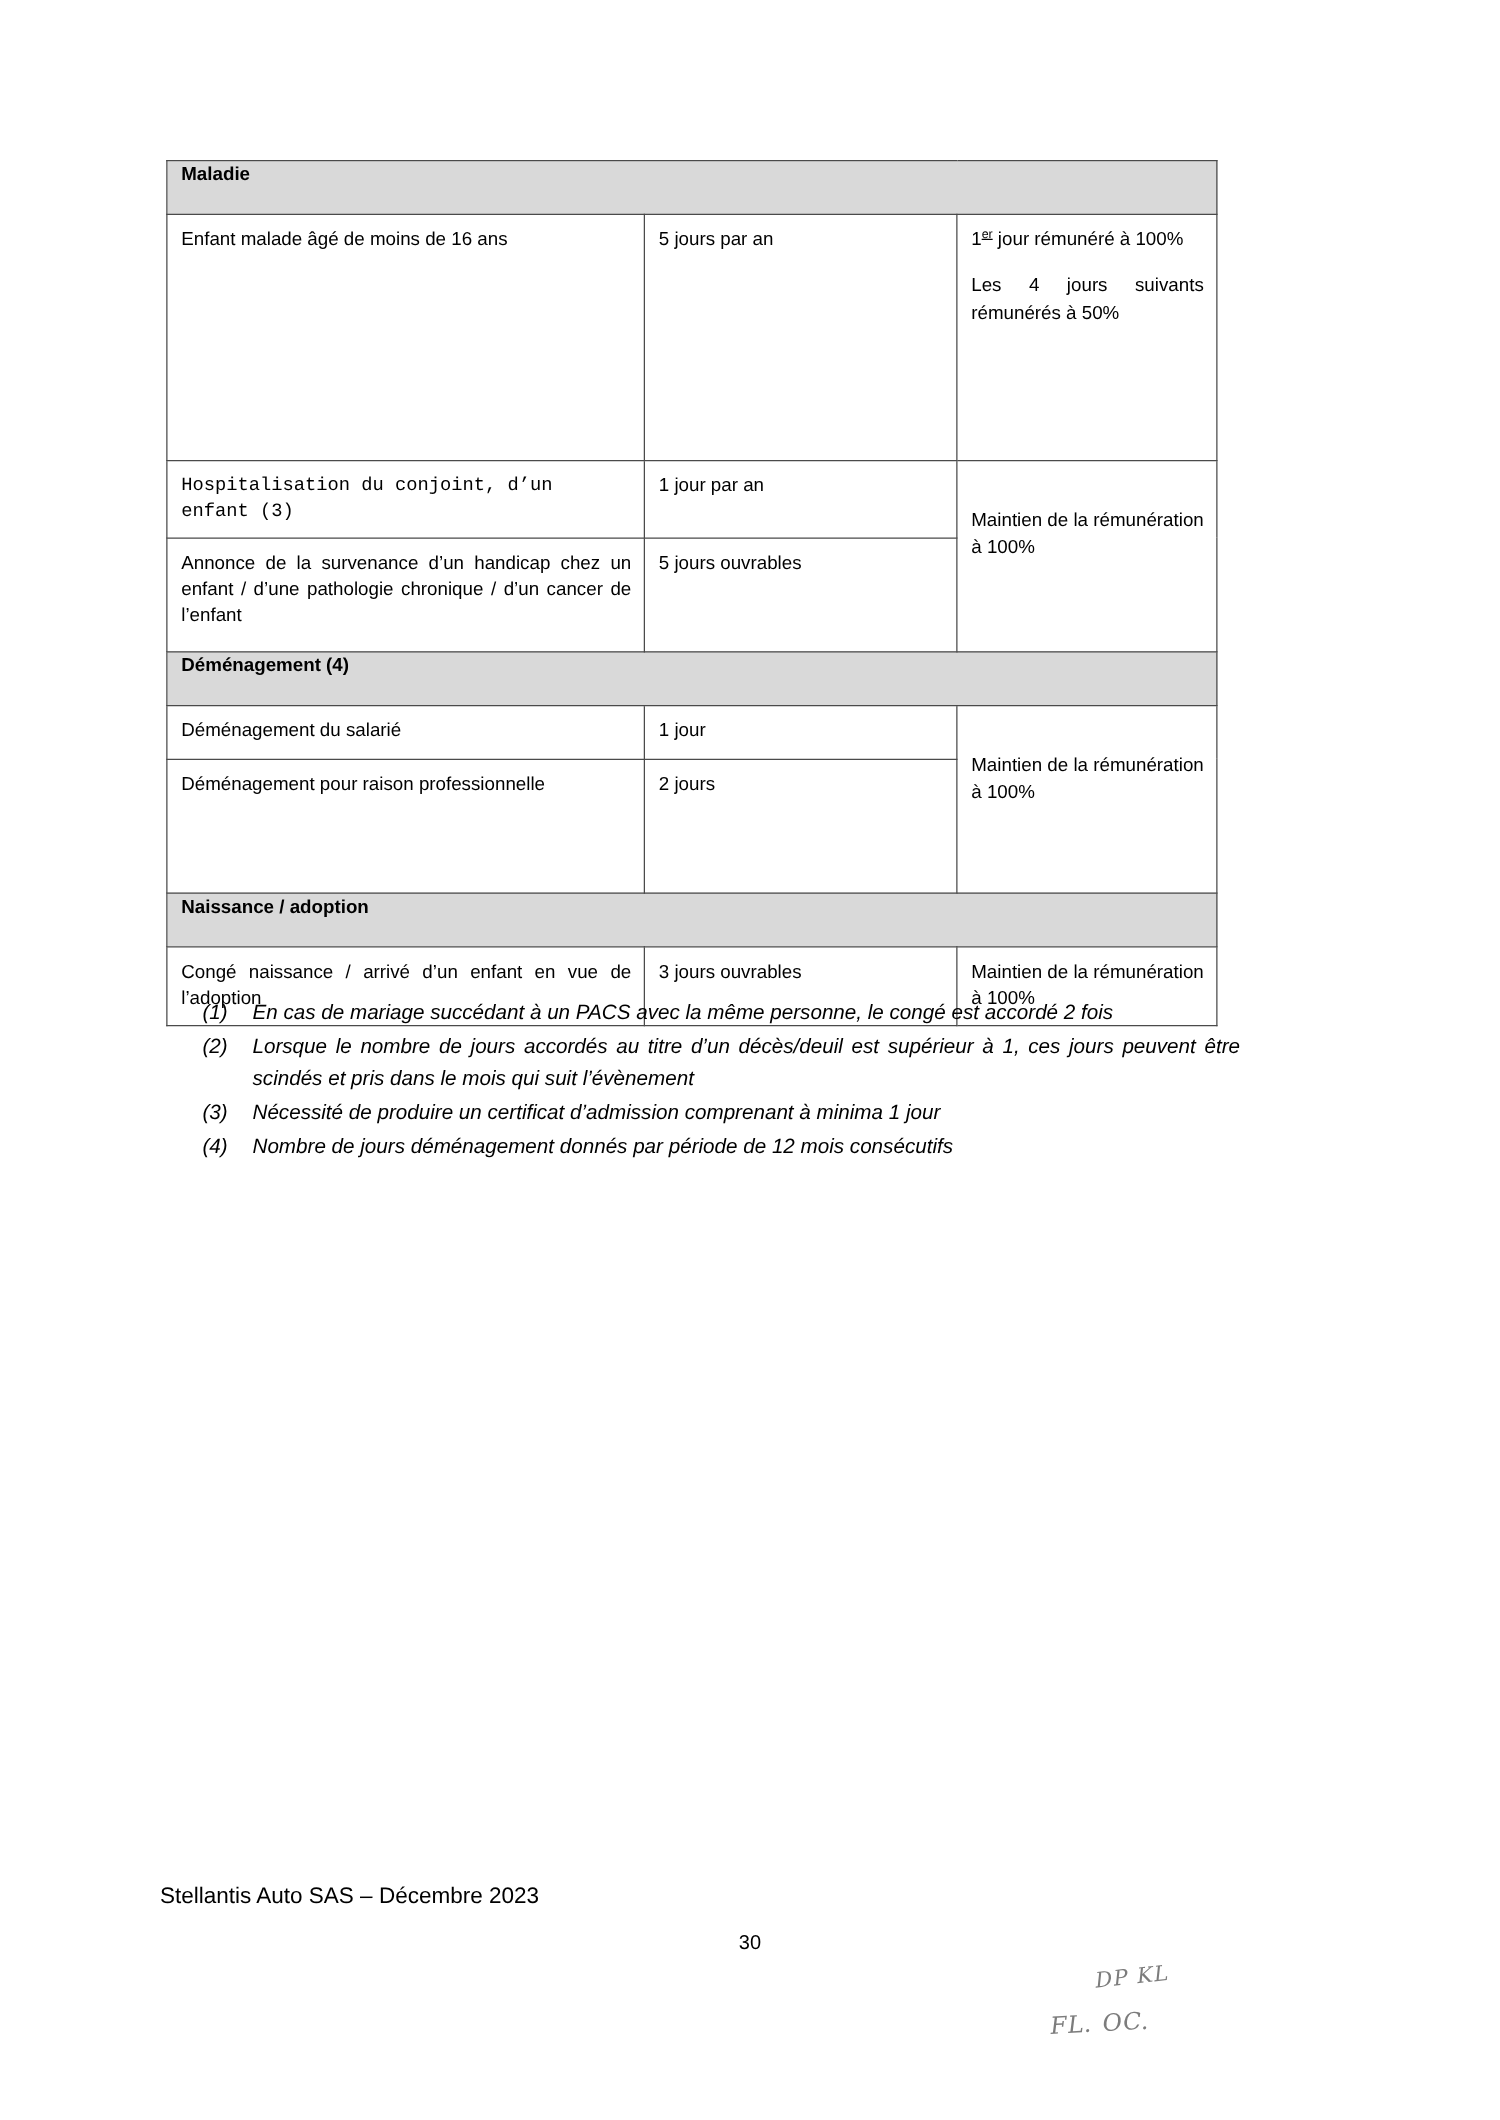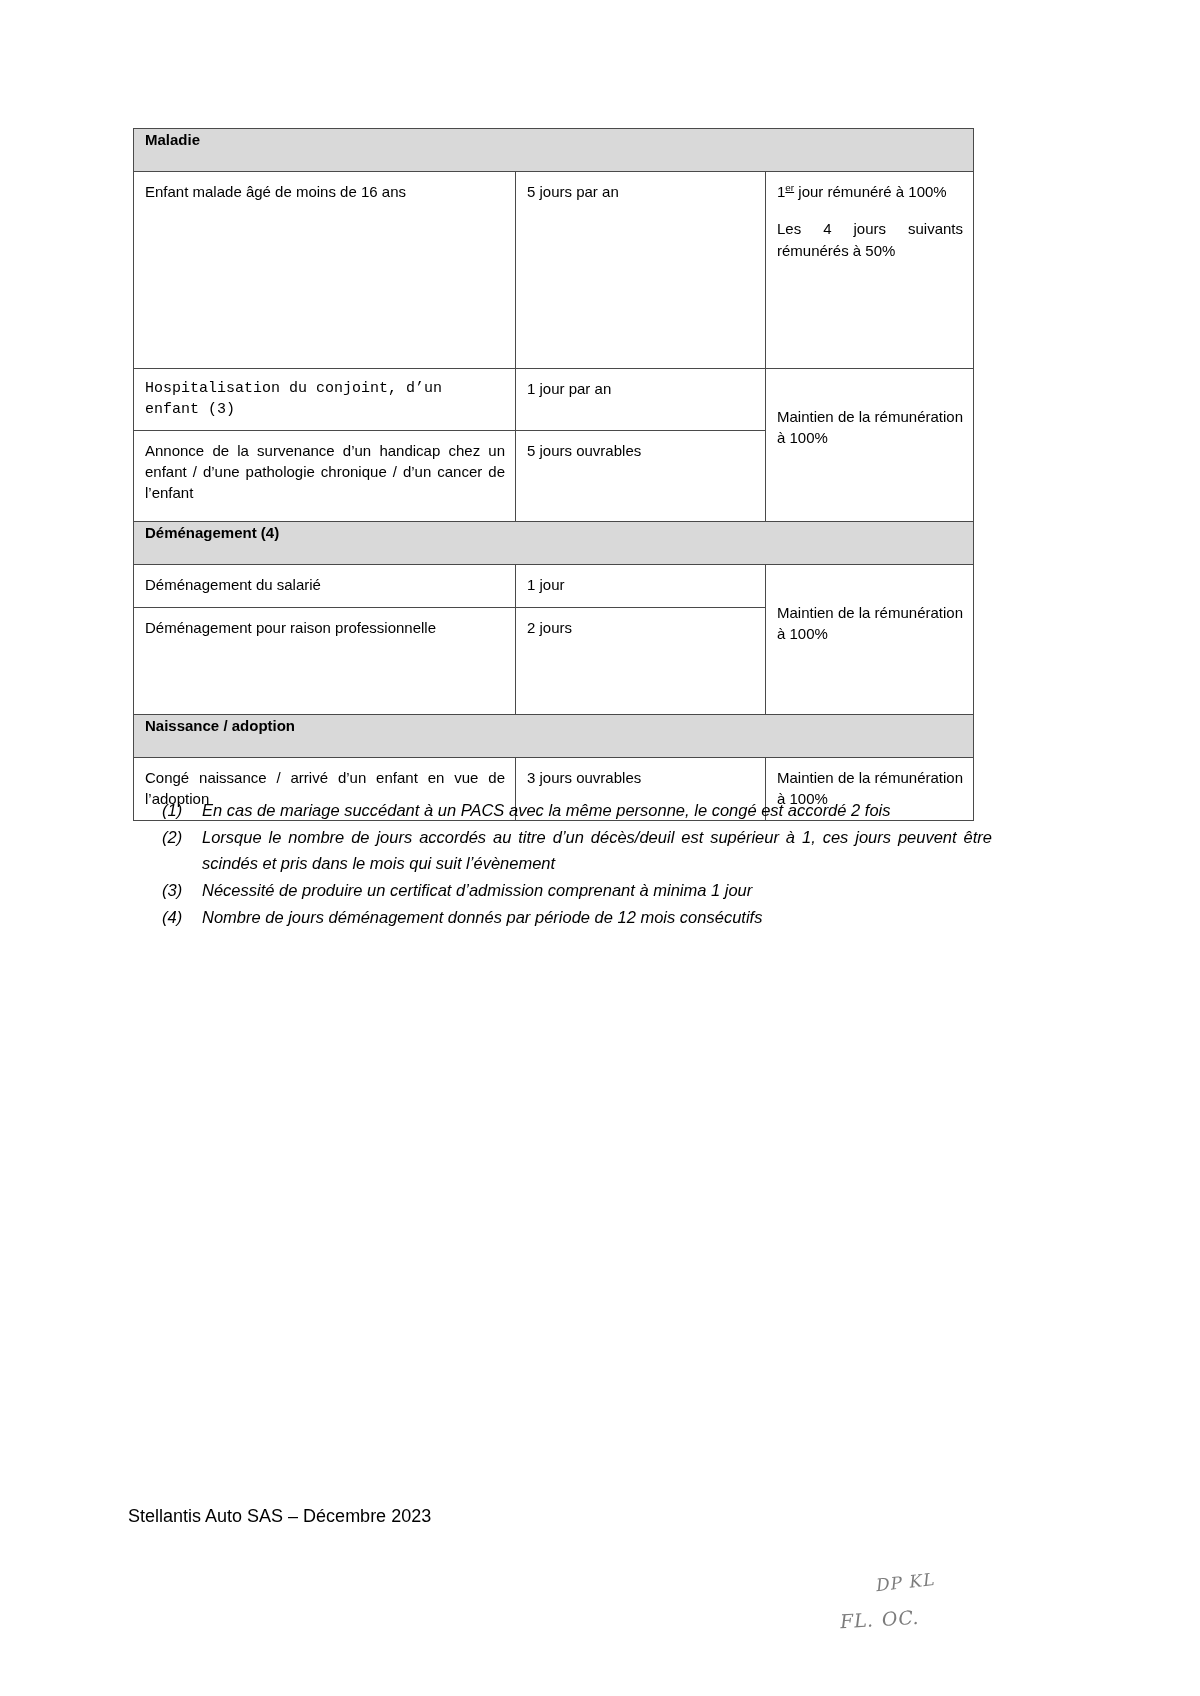--- a/index.html
+++ b/index.html
@@ -210,20 +210,21 @@
     <div class="fn-row">
       <span class="fn-num">(3)</span>
       <span class="fn-text nojust">Nécessité de produire un certificat d’admission comprenant à minima 1 jour</span>
     </div>
     <div class="fn-row">
       <span class="fn-num">(4)</span>
       <span class="fn-text nojust">Nombre de jours déménagement donnés par période de 12 mois consécutifs</span>
     </div>
   </div>
 
+  <div class="page-number">30</div>
 
   <div class="footer-text placed">Stellantis Auto SAS – Décembre 2023</div>
 
   <div class="handwriting">
     <div class="hw-line1">DP KL</div>
     <div class="hw-line2">FL. OC.</div>
   </div>
 
 </div>
 

